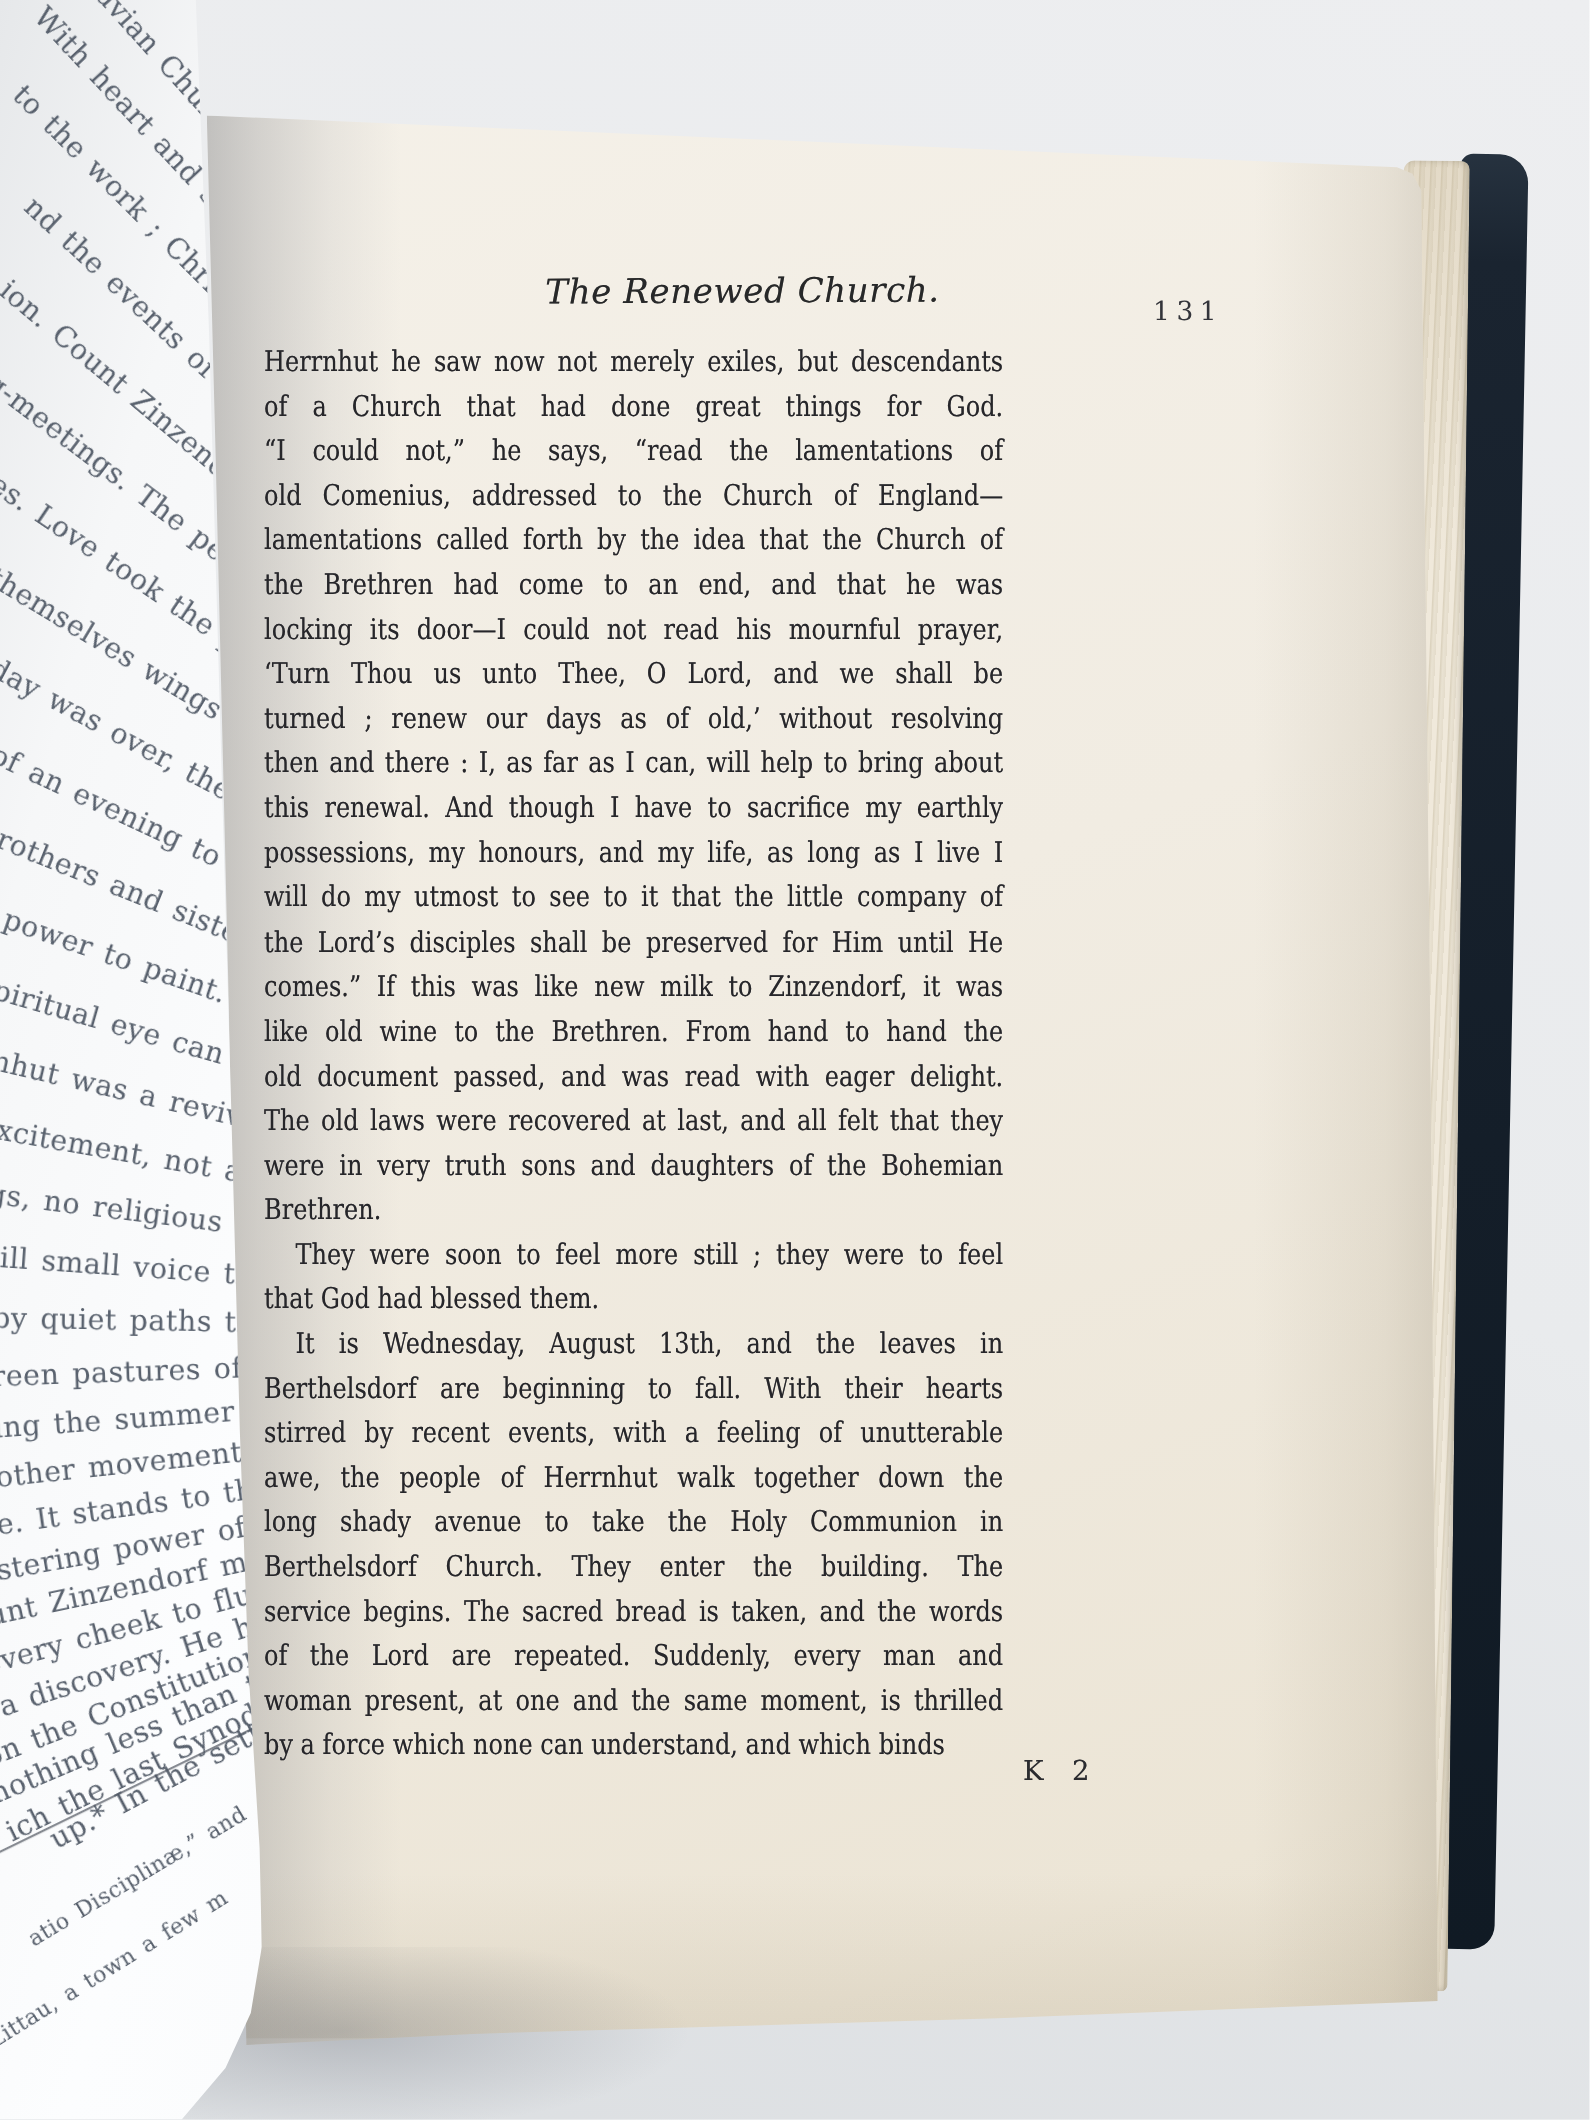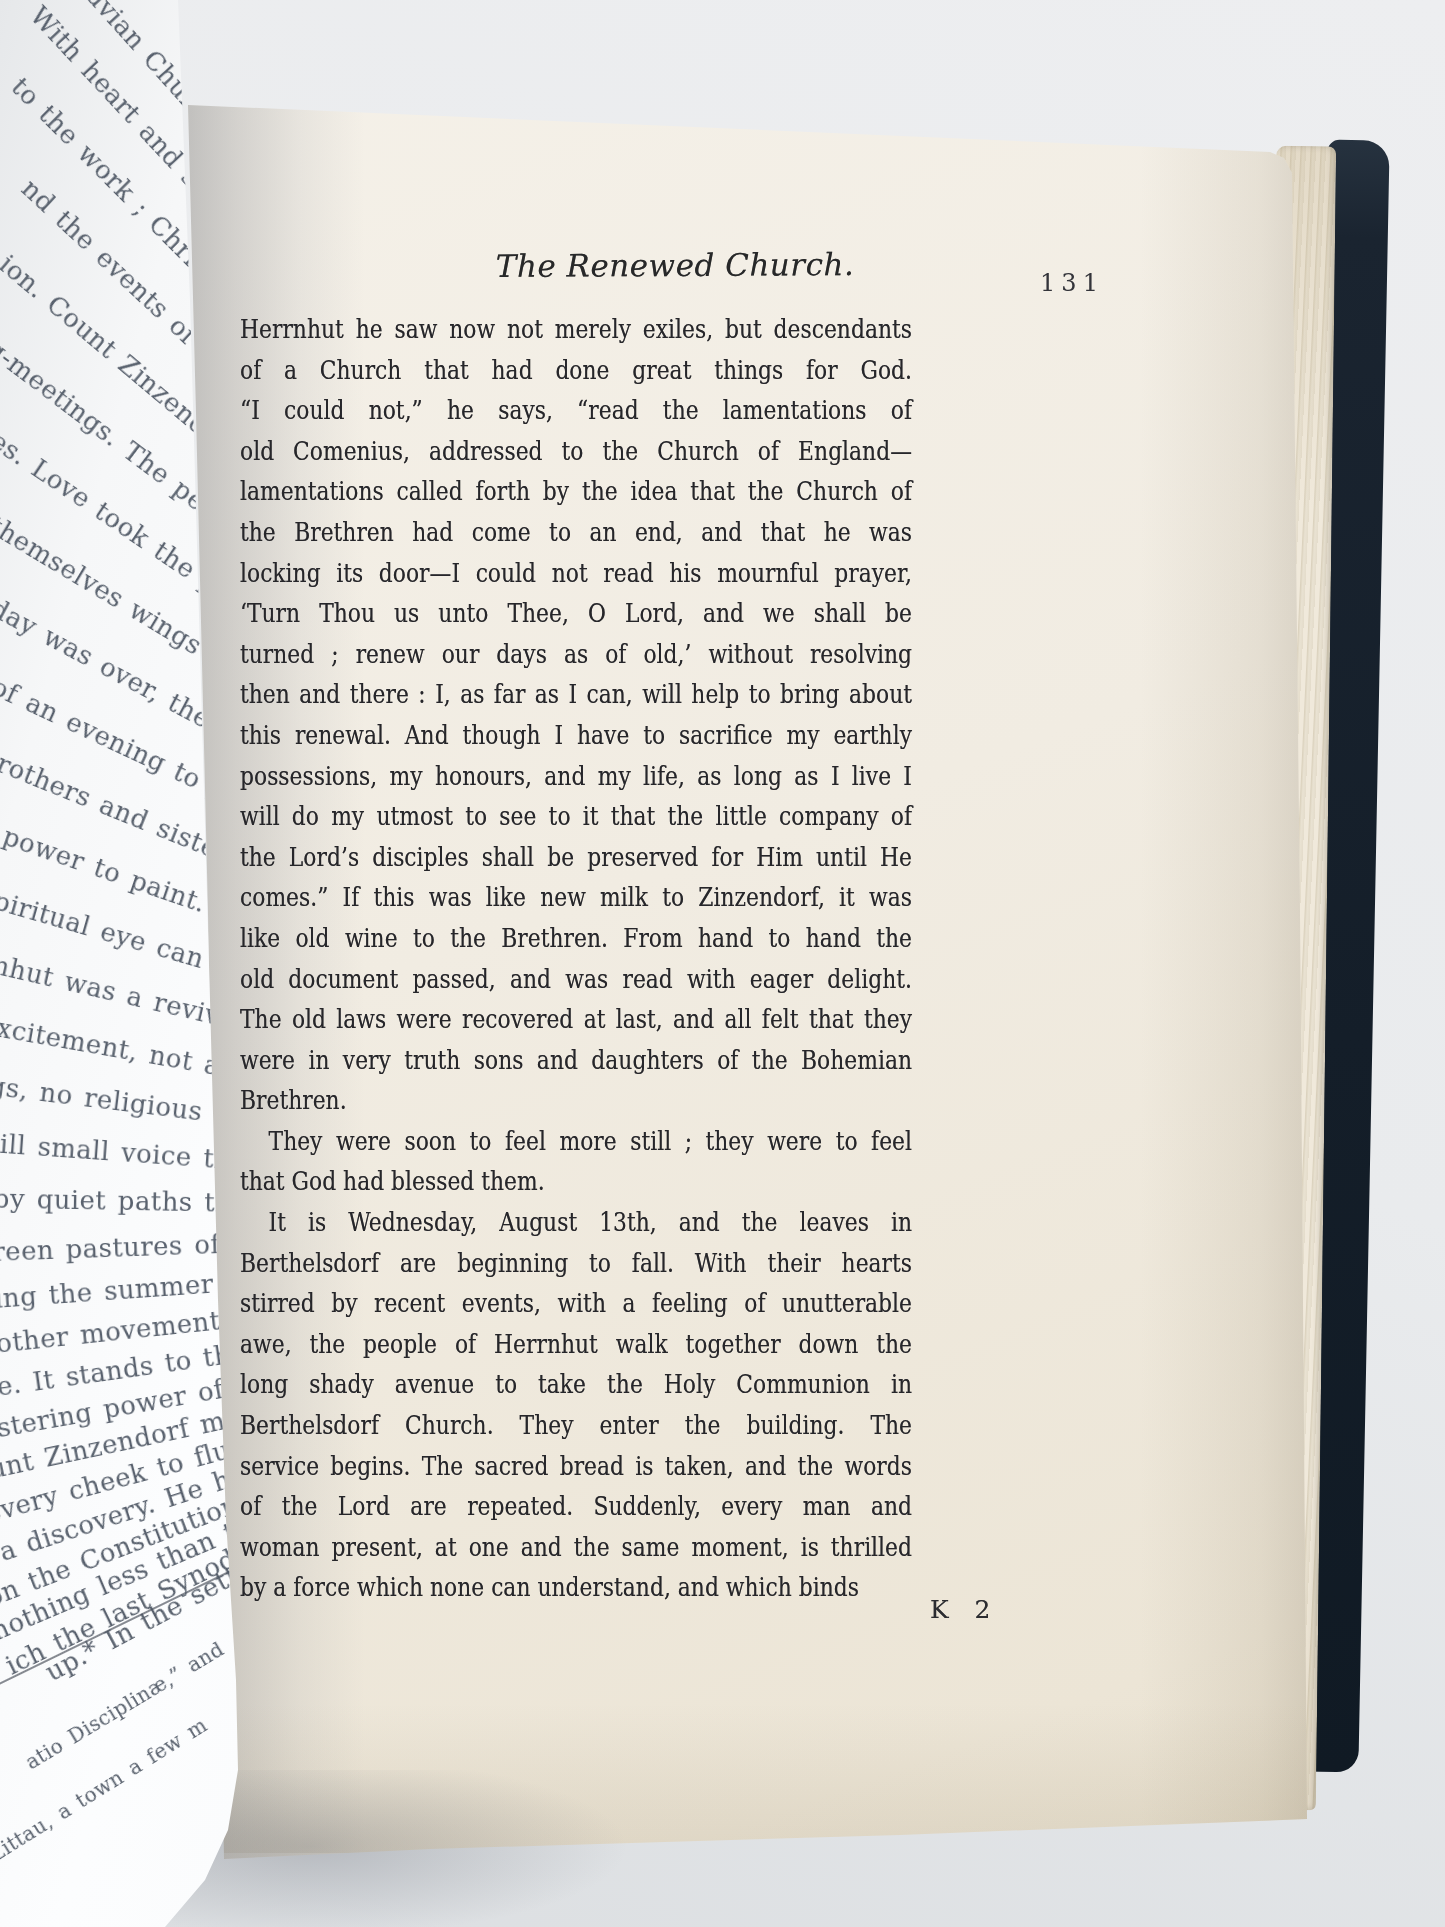--- a/index.html
+++ b/index.html
@@ -60,21 +60,21 @@
 
   
   #running-header{
     position:absolute;left:430px;top:234px;width:490px;
     text-align:center;font-style:italic;font-size:31px;color:#272829;
     letter-spacing:.5px;transform:rotate(-.3deg);
     text-shadow:0 0 .5px rgba(40,40,40,.55);
   }
   #page-number{
     position:absolute;left:1032px;top:256px;width:80px;
-    font-size:24px;color:#33343a;letter-spacing:6px;text-align:center;
+    font-size:24px;color:#33343a;letter-spacing:6px;text-align:right;
   }
   #body-text{
     position:absolute;left:240px;top:296px;width:800px;
     transform:scaleX(.84);transform-origin:left top;
     color:#26262a;font-size:26px;
     text-shadow:0 0 .5px rgba(40,40,45,.5);
   }
   #body-text .line{
     height:40.6px;line-height:40.6px;white-space:nowrap;
     text-align:justify;text-align-last:justify;

